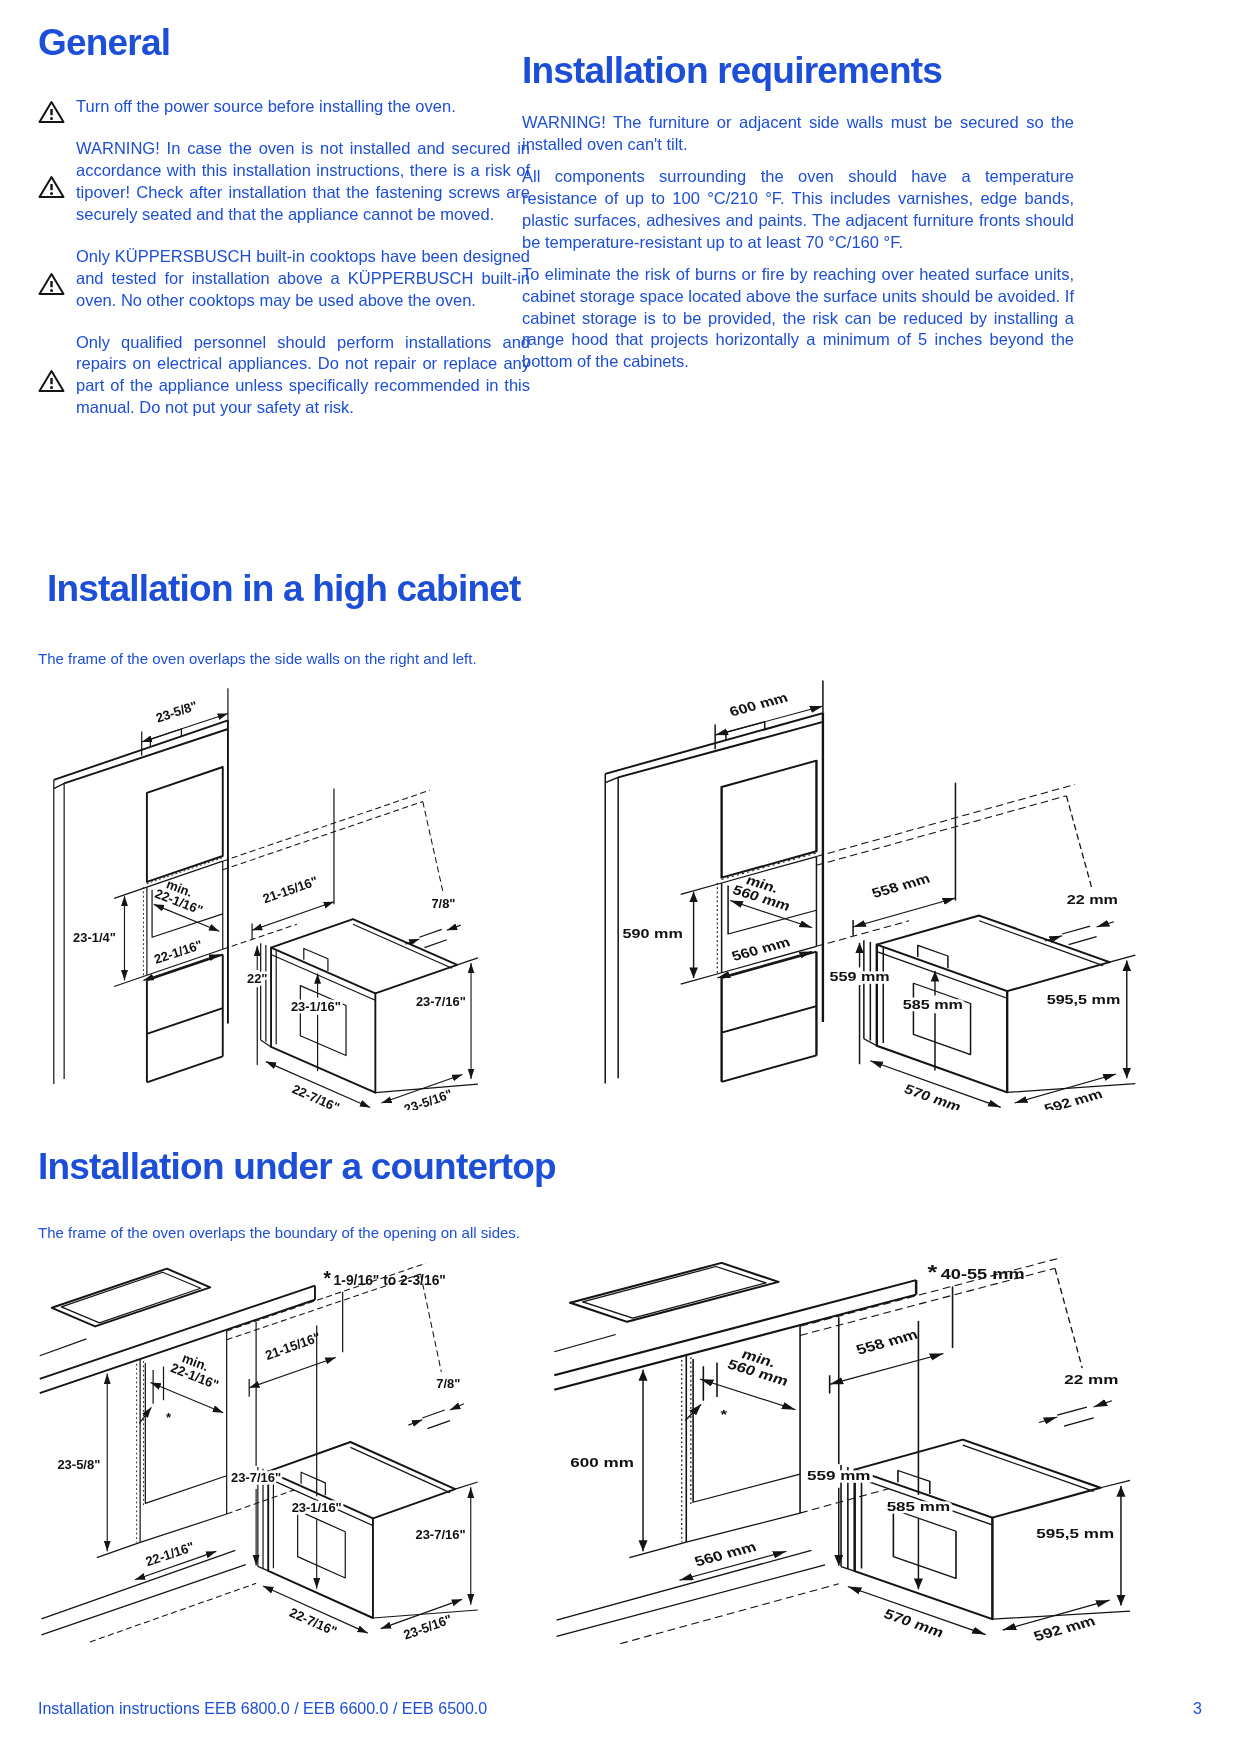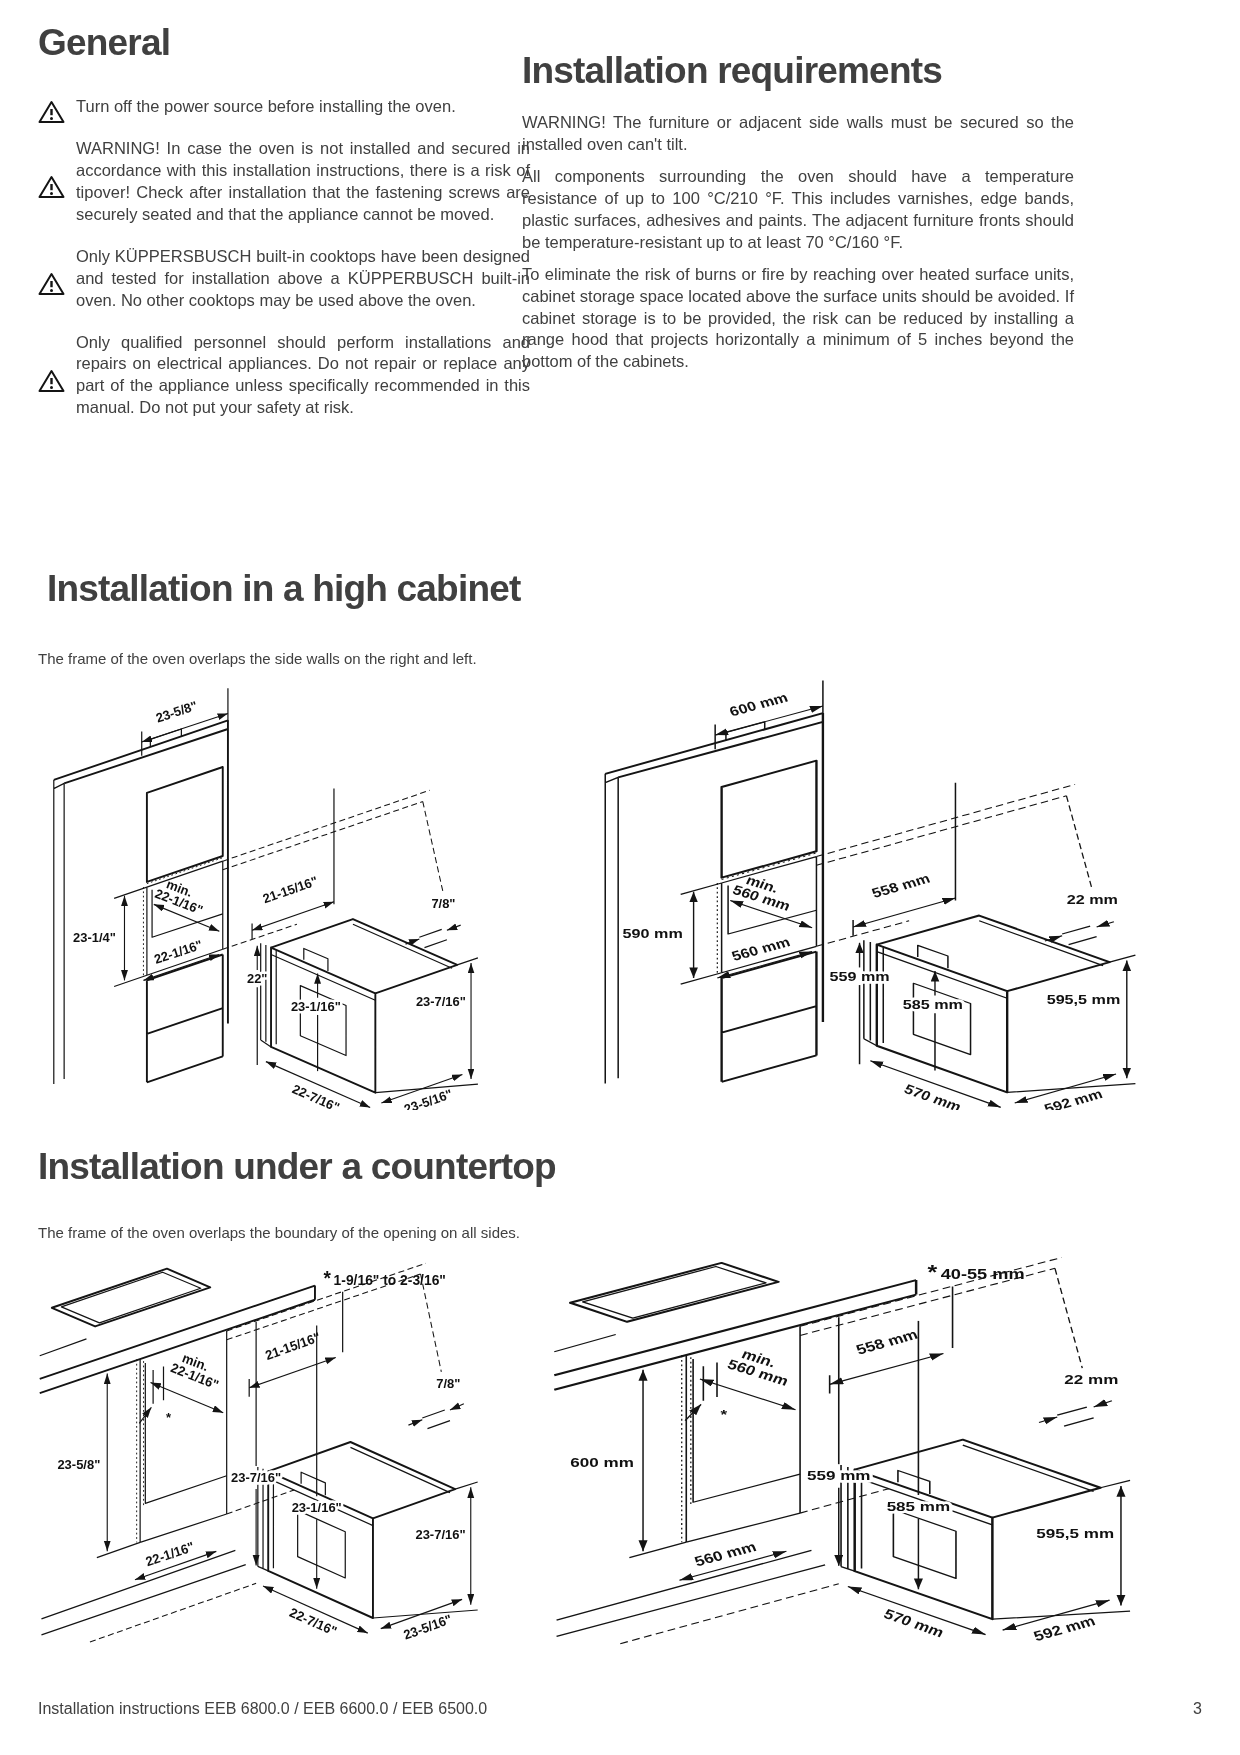--- a/index.html
+++ b/index.html
@@ -1,17 +1,17 @@
 <!DOCTYPE html>
 <html><head>
 <meta charset="utf-8">
 <style>
   html,body{margin:0;padding:0;background:#e8e8e8;}
   .page{position:relative;width:1240px;height:1755px;background:#ffffff;
-        font-family:"Liberation Sans",sans-serif;color:#404040;overflow:hidden;}
+        font-family:"Liberation Sans",sans-serif;color:#1d4ed8;overflow:hidden;}
   .col{position:absolute;top:22px;}
   #col-left{left:38px;width:492px;}
   #col-right{left:522px;width:552px;margin-top:28px;}
   h1{font-size:37px;font-weight:bold;letter-spacing:-0.8px;margin:0;}
   #col-left h1{margin-bottom:32px;}
   #col-right h1{margin-bottom:20px;}
   .body-p{font-size:16.5px;line-height:1.33;text-align:justify;margin:0 0 10px 0;}
   .warn{display:flex;gap:11px;margin-bottom:10px;align-items:center;}
   .warn .tri{flex:0 0 27px;margin-top:1px;}
   .sec-head{position:absolute;font-size:37px;font-weight:bold;letter-spacing:-0.8px;}

